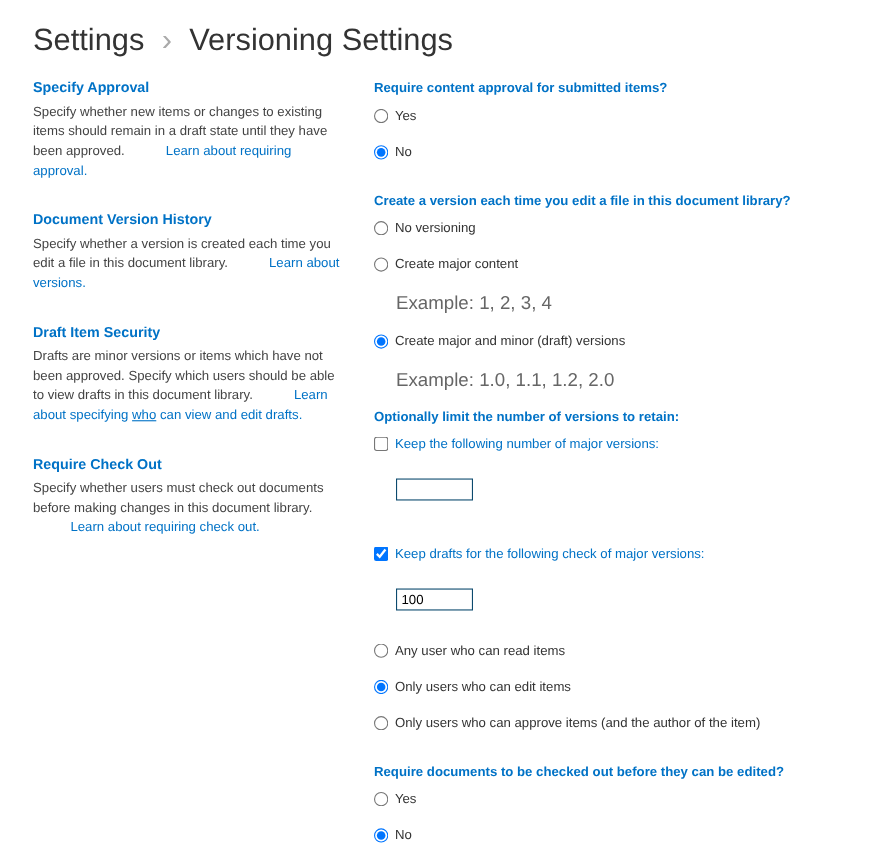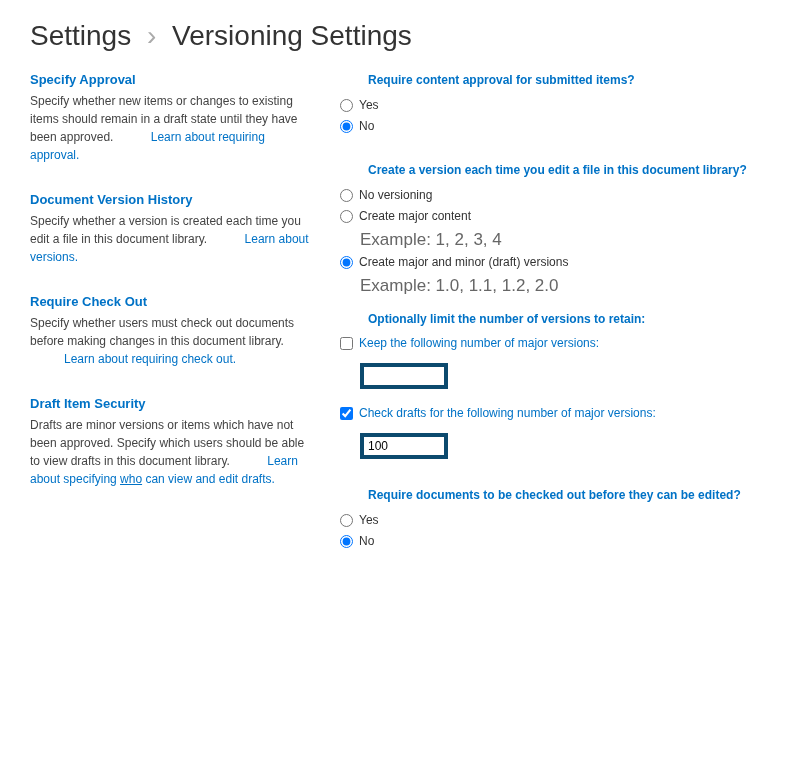--- a/index.html
+++ b/index.html
@@ -56,26 +56,25 @@
     }
     .right-section {
       margin-bottom: 28px;
     }
     .right-section-label {
       font-size: 12px;
       color: #0072c6;
       font-weight: 600;
       margin-bottom: 8px;
       line-height: 1.4;
-      margin-left: 28px;
     }
     .radio-group, .checkbox-group {
       display: flex;
       flex-direction: column;
-      gap: 4px;
+      gap: 16px;
     }
     .radio-item, .checkbox-item {
       display: flex;
       align-items: flex-start;
       gap: 6px;
       font-size: 12px;
       color: #333;
       line-height: 1.4;
     }
     .radio-item input[type="radio"],
@@ -83,23 +82,23 @@
       margin-top: 2px;
       flex-shrink: 0;
     }
     .example-text {
       font-size: 17px;
       color: #666;
       margin-left: 20px;
       margin-top: 1px;
     }
     .text-input {
-      border: 4px solid #0c4a6e;
+      border: 1px solid #0c4a6e;
       padding: 2px 4px;
-      width: 88px;
+      width: 70px;
       font-size: 12px;
       margin-top: 3px;
       margin-left: 20px;
       display: block;
     }
     .inline-checkbox-row {
       display: flex;
       align-items: center;
       gap: 6px;
       font-size: 12px;
@@ -134,32 +133,32 @@
 
     <div class="section">
       <div class="section-title">Document Version History</div>
       <div class="section-desc">
         <span>Specify whether a version is created each time you edit a file in this document library.</span>
         <a href="#">Learn about versions.</a>
       </div>
     </div>
 
     <div class="section">
+      <div class="section-title">Draft Item Security</div>
+      <div class="section-desc">
+        <span>Drafts are minor versions or items which have not been approved. Specify which users should be able to view drafts in this document library.</span>
+        <a href="#">Learn about specifying <u>who</u> can view and edit drafts.</a>
+      </div>
+    </div>
+
+    <div class="section">
       <div class="section-title">Require Check Out</div>
       <div class="section-desc">
         <span>Specify whether users must check out documents before making changes in this document library.</span><br>
         <a href="#">Learn about requiring check out.</a>
-      </div>
-    </div>
-
-    <div class="section">
-      <div class="section-title">Draft Item Security</div>
-      <div class="section-desc">
-        <span>Drafts are minor versions or items which have not been approved. Specify which users should be able to view drafts in this document library.</span>
-        <a href="#">Learn about specifying <u>who</u> can view and edit drafts.</a>
       </div>
     </div>
 
   </div>
 
   <div class="right-col">
 
     <div class="right-section">
       <div class="right-section-label">Require content approval for submitted items?</div>
       <div class="radio-group">
@@ -196,27 +195,41 @@
       <div class="right-section-label">Optionally limit the number of versions to retain:</div>
       <div class="checkbox-group">
         <div class="inline-checkbox-row">
           <input type="checkbox" style="">
           <span class="checkbox-label-text">Keep the following number of major versions:</span>
         </div>
         <input type="text" class="text-input" value="" style="">
         <div style="height:8px"></div>
         <div class="inline-checkbox-row">
           <input type="checkbox" checked="" style="">
-          <span class="checkbox-label-text">Check drafts for the following number of major versions:</span>
+          <span class="checkbox-label-text">Keep drafts for the following check of major versions:</span>
         </div>
         <input type="text" class="text-input" value="100" style="">
       </div>
     </div>
 
     <div class="right-section">
+      <div class="radio-group">
+        <label class="radio-item">
+          <input type="radio" name="draft_security" value="read" style="">
+          <span>Any user who can read items</span>
+        </label>
+        <label class="radio-item">
+          <input type="radio" name="draft_security" value="edit" checked="" style="">
+          <span>Only users who can edit items</span>
+        </label>
+        <label class="radio-item">
+          <input type="radio" name="draft_security" value="approve" style="">
+          <span>Only users who can approve items (and the author of the item)</span>
+        </label>
+      </div>
     </div>
 
     <div class="right-section">
       <div class="right-section-label">Require documents to be checked out before they can be edited?</div>
       <div class="radio-group">
         <label class="radio-item">
           <input type="radio" name="require_checkout" value="yes" style="">
           <span>Yes</span>
         </label>
         <label class="radio-item">

